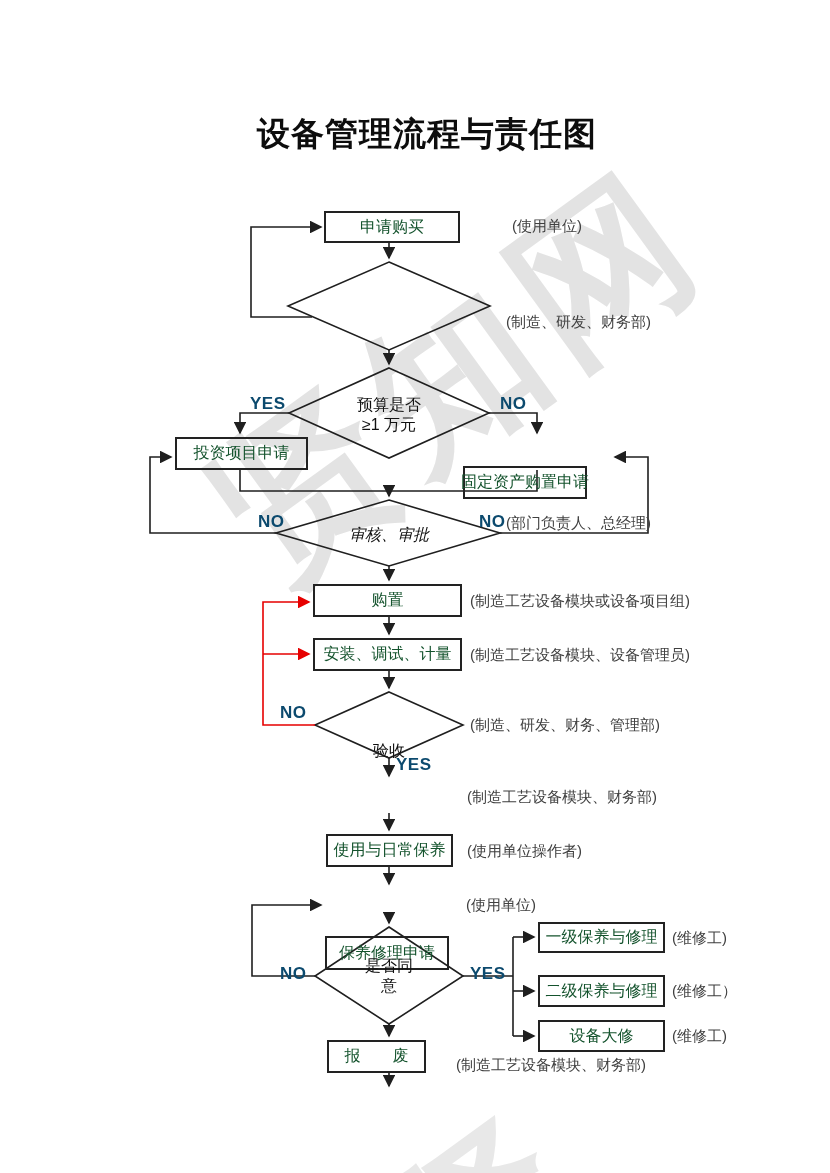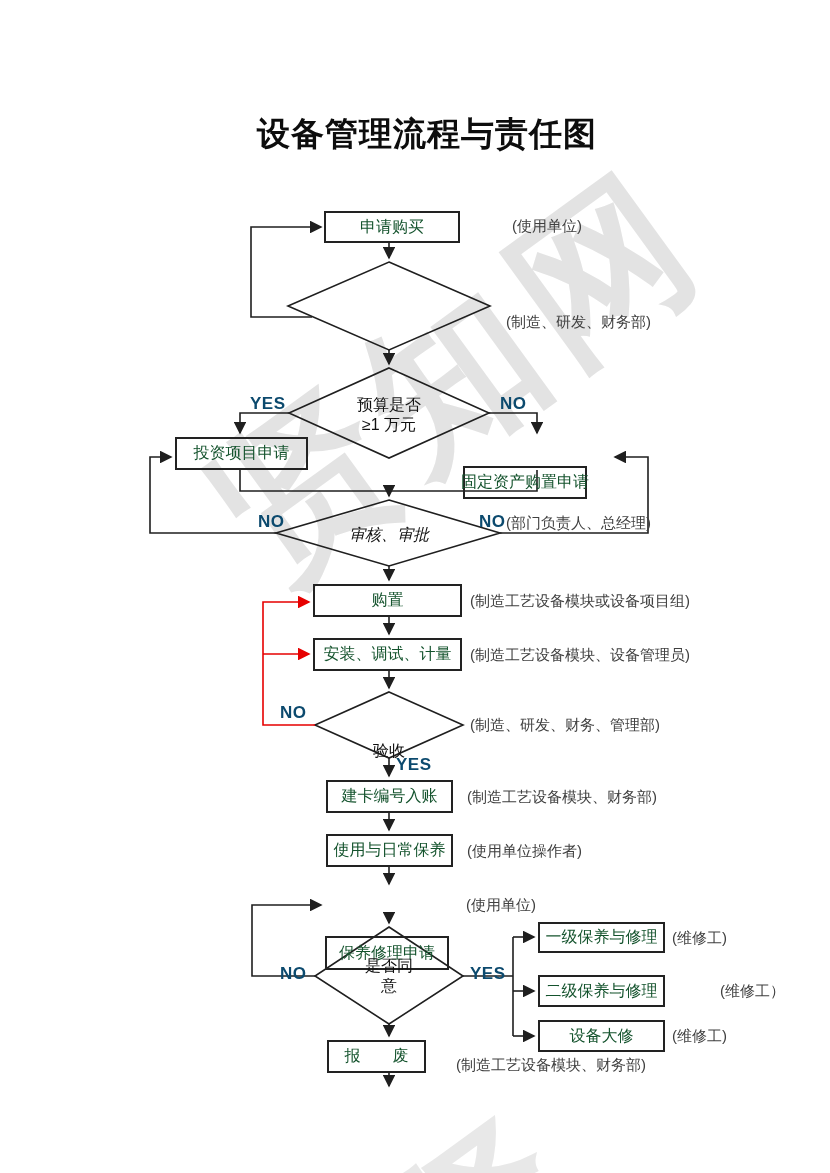--- a/index.html
+++ b/index.html
@@ -74,21 +74,20 @@
       <path d="M315,725 L263,725 L263,602 L309,602" marker-end="url(#ar)"></path>
       <path d="M263,654 L309,654" marker-end="url(#ar)"></path>
     </g>
   </svg>
 
   <div class="box" style="left:324px;top:211px;width:136px;height:32px;">申请购买</div>
   <div class="box" style="left:175px;top:437px;width:133px;height:33px;">投资项目申请</div>
   <div class="box" style="left:463px;top:437px;width:124px;height:33px;margin-top:29px;">固定资产购置申请</div>
   <div class="box" style="left:313px;top:584px;width:149px;height:33px;">购置</div>
   <div class="box" style="left:313px;top:638px;width:149px;height:33px;">安装、调试、计量</div>
-  <div class="box" style="left:326px;top:780px;width:127px;height:33px;">建卡编号入账</div>
   <div class="box" style="left:326px;top:834px;width:127px;height:33px;">使用与日常保养</div>
   <div class="box" style="left:325px;top:936px;width:124px;height:34px;">保养修理申请</div>
   <div class="box" style="left:538px;top:922px;width:127px;height:31px;">一级保养与修理</div>
   <div class="box" style="left:538px;top:975px;width:127px;height:32px;">二级保养与修理</div>
   <div class="box" style="left:538px;top:1020px;width:127px;height:32px;">设备大修</div>
   <div class="box" style="left:327px;top:1040px;width:99px;height:33px;">报　　废</div>
 
   <div class="dlabel" style="left:309px;top:395px;width:160px;">
     <span>预算是否</span>
     <span>≥1 万元</span>
@@ -103,21 +102,21 @@
   <div class="ann" style="left:512px;top:217px;">(使用单位)</div>
   <div class="ann" style="left:506px;top:313px;">(制造、研发、财务部)</div>
   <div class="ann" style="left:506px;top:514px;">(部门负责人、总经理)</div>
   <div class="ann" style="left:470px;top:592px;">(制造工艺设备模块或设备项目组)</div>
   <div class="ann" style="left:470px;top:646px;">(制造工艺设备模块、设备管理员)</div>
   <div class="ann" style="left:470px;top:716px;">(制造、研发、财务、管理部)</div>
   <div class="ann" style="left:467px;top:788px;">(制造工艺设备模块、财务部)</div>
   <div class="ann" style="left:467px;top:842px;">(使用单位操作者)</div>
   <div class="ann" style="left:466px;top:896px;">(使用单位)</div>
   <div class="ann" style="left:672px;top:929px;">(维修工)</div>
-  <div class="ann" style="left:672px;top:982px;margin-left:48px;">(维修工）</div>
+  <div class="ann" style="left:672px;top:982px;">(维修工）</div>
   <div class="ann" style="left:672px;top:1027px;">(维修工)</div>
   <div class="ann" style="left:456px;top:1056px;">(制造工艺设备模块、财务部)</div>
 
   <div class="elabel" style="left:250px;top:395px;">YES</div>
   <div class="elabel" style="left:500px;top:395px;">NO</div>
   <div class="elabel" style="left:258px;top:513px;">NO</div>
   <div class="elabel" style="left:479px;top:513px;">NO</div>
   <div class="elabel" style="left:280px;top:704px;">NO</div>
   <div class="elabel" style="left:396px;top:756px;">YES</div>
   <div class="elabel" style="left:280px;top:965px;">NO</div>

